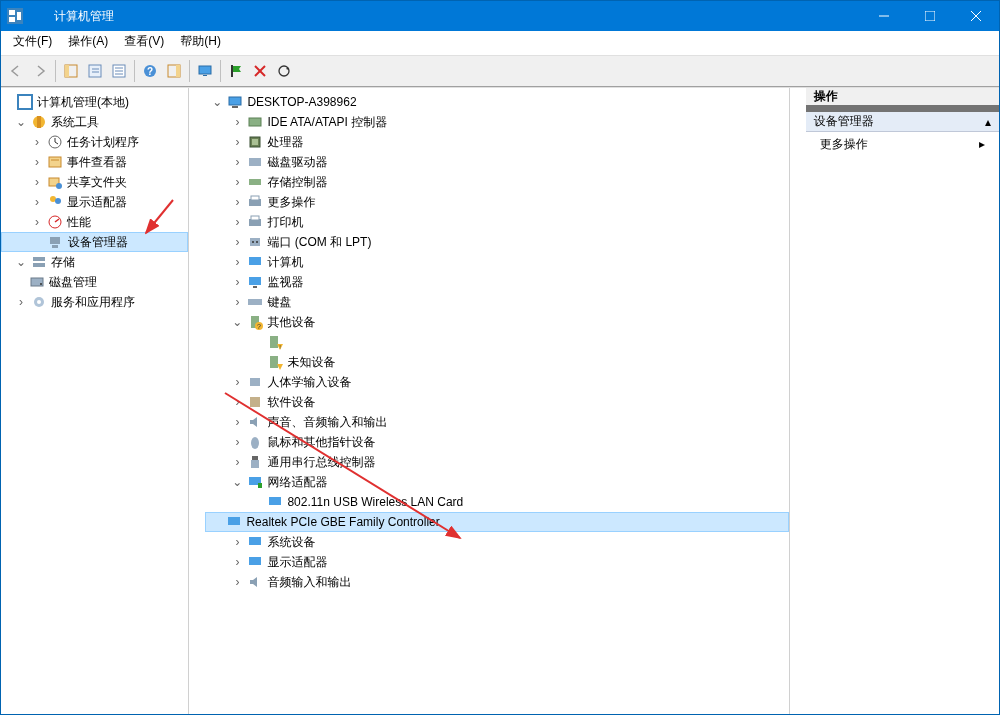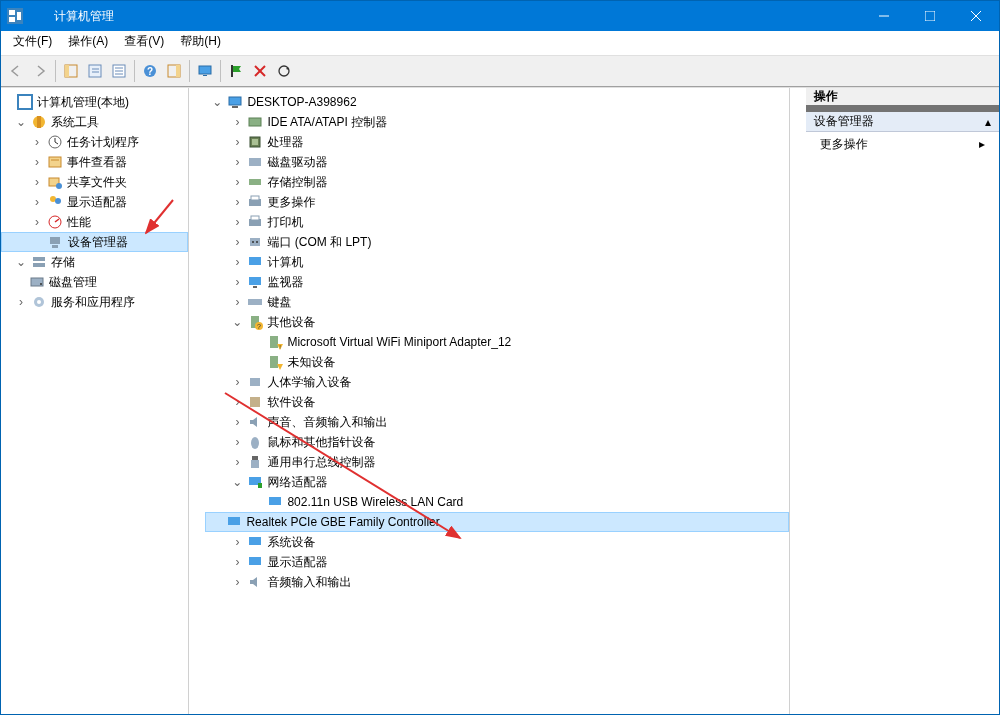--- a/index.html
+++ b/index.html
@@ -381,21 +381,20 @@
       </div>
     <div class="tree-row" style="padding-left:46px">
         <span class="twisty none"></span>
         <span class="node-icon">
           <svg width="16" height="16">
             <rect x="3" y="2" width="8" height="12" fill="#8ab084"></rect>
             <path d="M10 10 L16 10 L13 16 Z" fill="#f2b632"></path>
             <text x="13" y="15" text-anchor="middle" fill="#333" font-size="6">!</text>
           </svg>
         </span>
-        <span>Microsoft Virtual WiFi Miniport Adapter_12</span>
       </div>
     <div class="tree-row" style="padding-left:46px">
         <span class="twisty none"></span>
         <span class="node-icon">
           <svg width="16" height="16">
             <rect x="3" y="2" width="8" height="12" fill="#8ab084"></rect>
             <path d="M10 10 L16 10 L13 16 Z" fill="#f2b632"></path>
           </svg>
         </span>
         <span>未知设备</span>

